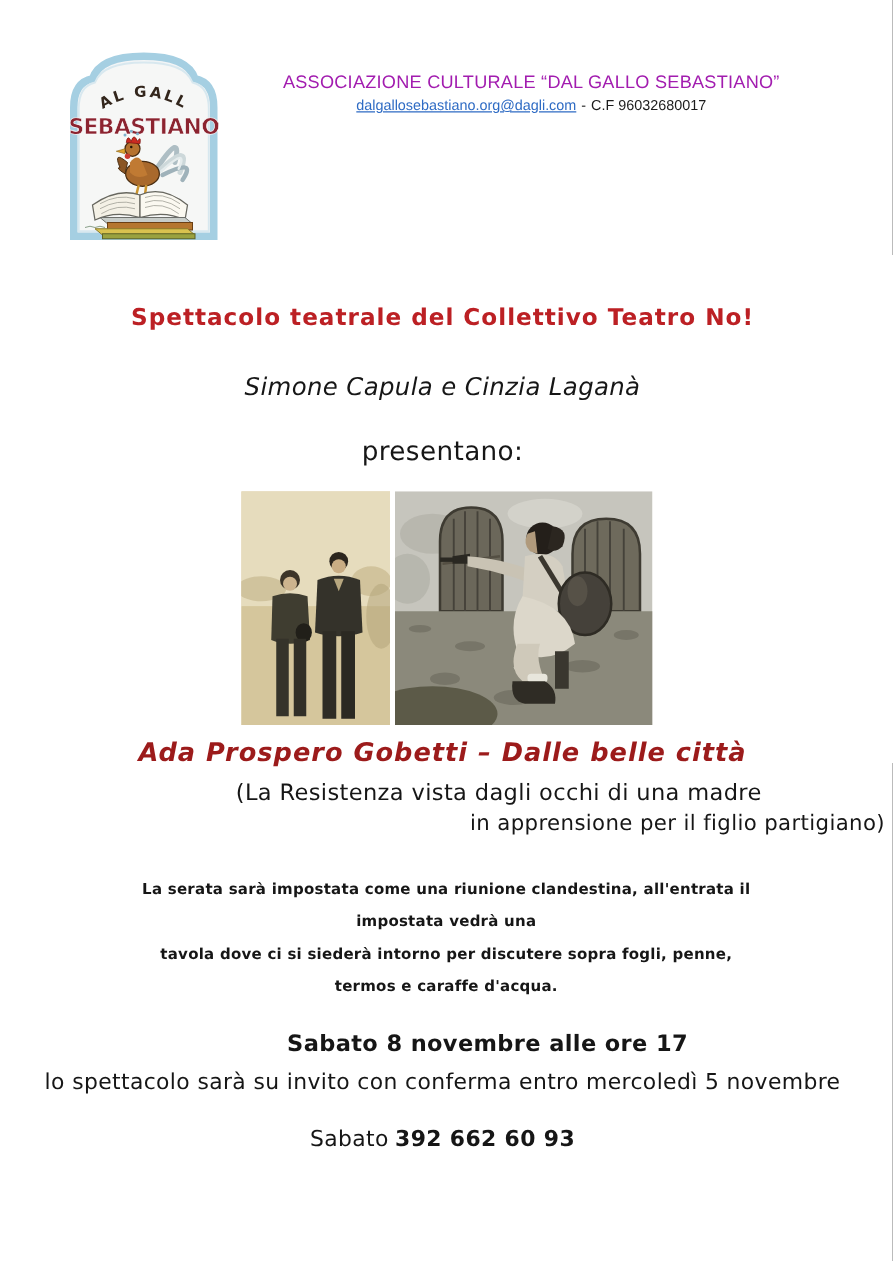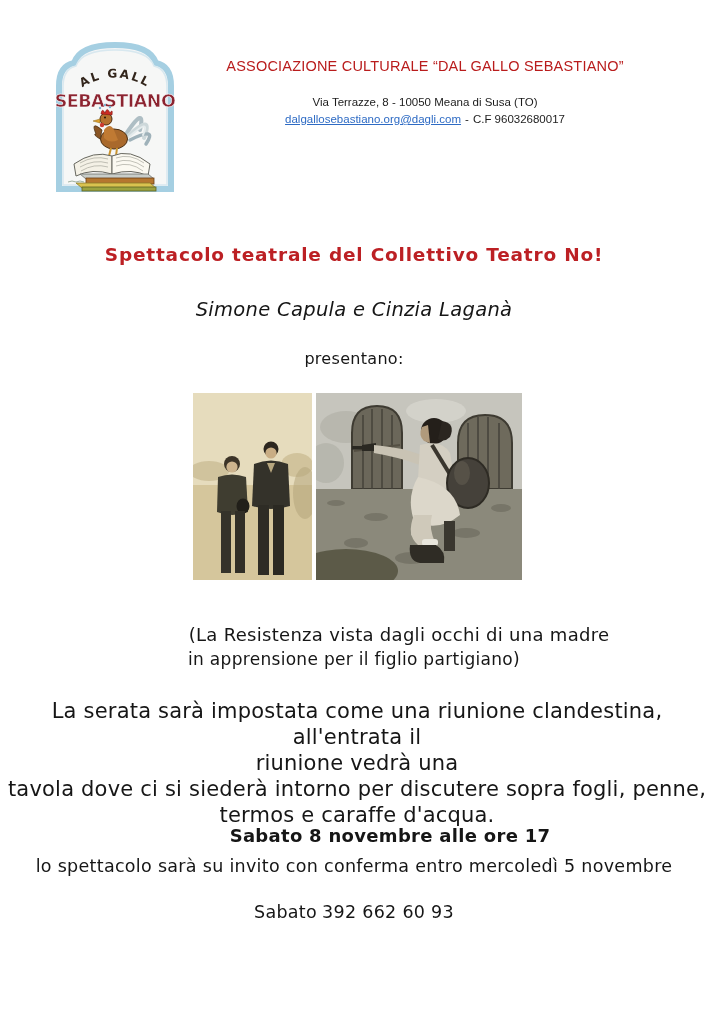--- a/index.html
+++ b/index.html
@@ -12,39 +12,39 @@
     color:#161616;
     overflow:hidden;
   }
   
   .logo{position:absolute;left:50px;top:38px;width:130px;height:154px;}
   .header-block{
     position:absolute;left:185px;top:57px;width:480px;
     text-align:center;
     font-family:"Liberation Sans",sans-serif;
   }
-  .association{font-size:14.5px;color:#b91c1c;letter-spacing:.2px;line-height:19px;font-weight:400;margin:0;}
+  .association{font-size:14.5px;color:#a21caf;letter-spacing:.2px;line-height:19px;font-weight:400;margin:0;}
   .address{font-size:11.5px;margin-top:19px;line-height:15px;color:#1c1c1c;}
   .email-line{font-size:11.5px;margin-top:2px;line-height:15px;color:#1c1c1c;}
   .email-link{color:#2e6bc4;text-decoration:underline;cursor:pointer;}
   .sep{margin:0 4px;}
   
   .cline{position:absolute;left:0;width:708px;text-align:center;letter-spacing:.3px;}
   .headline{top:244px;font-size:18.5px;font-weight:bold;color:#bc2024;letter-spacing:.8px;}
   .performers{top:298px;font-size:19.5px;font-style:italic;}
-  .presents{top:349px;font-size:16px;}
+  .presents{top:349px;font-size:21px;}
   .show-title{top:590px;font-size:20.5px;font-weight:bold;font-style:italic;color:#9c1b1b;letter-spacing:.8px;}
   .show-sub1{top:624px;font-size:18px;padding-left:45px;}
-  .show-sub2{top:649px;font-size:17px;}
-  .desc{position:absolute;top:698px;left:0;width:714px;text-align:center;font-size:21px;line-height:26px;letter-spacing:.2px;}
+  .show-sub2{top:649px;font-size:17px;text-align:right;}
+  .desc{position:absolute;top:698px;left:0;width:714px;text-align:center;font-size:12px;line-height:26px;letter-spacing:.2px;font-weight:bold;}
   .when{top:825px;font-size:18px;font-weight:bold;margin-left:36px;}
   .venue{top:851px;font-size:17.5px;}
   .invite{top:856px;font-size:17.5px;}
   .contact{top:902px;font-size:17.5px;}
-  .contact .phone{font-weight:normal;margin-left:5px;}
+  .contact .phone{font-weight:bold;margin-left:5px;}
   
   .photo-row{
     position:absolute;top:393px;left:0;width:714px;height:187px;
     display:flex;justify-content:center;gap:4px;
   }
   .photo{display:block;height:187px;}
 </style>
 </head>
 <body>
 
@@ -104,21 +104,20 @@
       <rect x="36" y="140" width="68" height="6" fill="#b5762f" stroke="#6b3f14" stroke-width="0.8"></rect>
       <path d="M26 145 L100 145 L106 150 L32 150 Z" fill="#d9c24f" stroke="#8a7a2a" stroke-width="0.8"></path>
       <rect x="32" y="149" width="74" height="4" fill="#9aa23f" stroke="#5d6324" stroke-width="0.8"></rect>
 
       <path d="M18 144 Q22 142 26 144 Q30 142 34 144" stroke="#8aa08a" stroke-width="0.8" fill="none"></path>
     </svg>
   </div>
 
   <div class="header-block">
     <p class="association">ASSOCIAZIONE CULTURALE “DAL GALLO SEBASTIANO”</p>
-    <div class="address">Via Terrazze, 8 - 10050 Meana di Susa (TO)</div>
     <div class="email-line">
       <a class="email-link">dalgallosebastiano.org@dagli.com</a><span class="sep">-</span><span>C.F 96032680017</span>
     </div>
   </div>
 
   <div class="cline headline">Spettacolo teatrale del Collettivo Teatro No!</div>
   <div class="cline performers">Simone Capula e Cinzia Laganà</div>
   <div class="cline presents">presentano:</div>
 
   <div class="photo-row">
@@ -192,26 +191,27 @@
       <ellipse cx="152" cy="90" rx="21" ry="25" fill="#45413a" stroke="#2e2b24" stroke-width="2"></ellipse>
       <ellipse cx="146" cy="80" rx="8" ry="12" fill="#5a554b" opacity="0.8"></ellipse>
       <path d="M102 84 Q140 92 144 122 Q122 140 98 128 Q90 104 102 84 Z" fill="#dcd7ca"></path>
       <path d="M98 122 Q90 142 102 152 L120 152 Q112 134 116 122 Z" fill="#cfc9ba"></path>
       <rect x="128" y="128" width="11" height="30" fill="#3a372f"></rect>
       <rect x="106" y="146" width="16" height="7" rx="3" fill="#e8e6dc"></rect>
       <path d="M94 152 Q92 168 104 170 L128 170 Q130 158 120 152 Z" fill="#2f2c25"></path>
     </svg>
   </div>
 
+  <div class="cline show-title">Ada Prospero Gobetti – Dalle belle città</div>
   <div class="cline show-sub1">(La Resistenza vista dagli occhi di una madre</div>
   <div class="cline show-sub2">in apprensione per il figlio partigiano)</div>
 
   <div class="desc">
     <div>La serata sarà impostata come una riunione clandestina, all'entrata il</div>
-    <div>riunione vedrà una</div>
+    <div>impostata vedrà una</div>
     <div>tavola dove ci si siederà intorno per discutere sopra fogli, penne,</div>
     <div>termos e caraffe d'acqua.</div>
   </div>
 
   <div class="cline when">Sabato 8 novembre alle ore 17</div>
   <div class="cline invite">lo spettacolo sarà su invito con conferma entro mercoledì 5 novembre</div>
   <div class="cline contact">
     <span>Sabato</span><span class="phone">392 662 60 93</span>
   </div>
 

